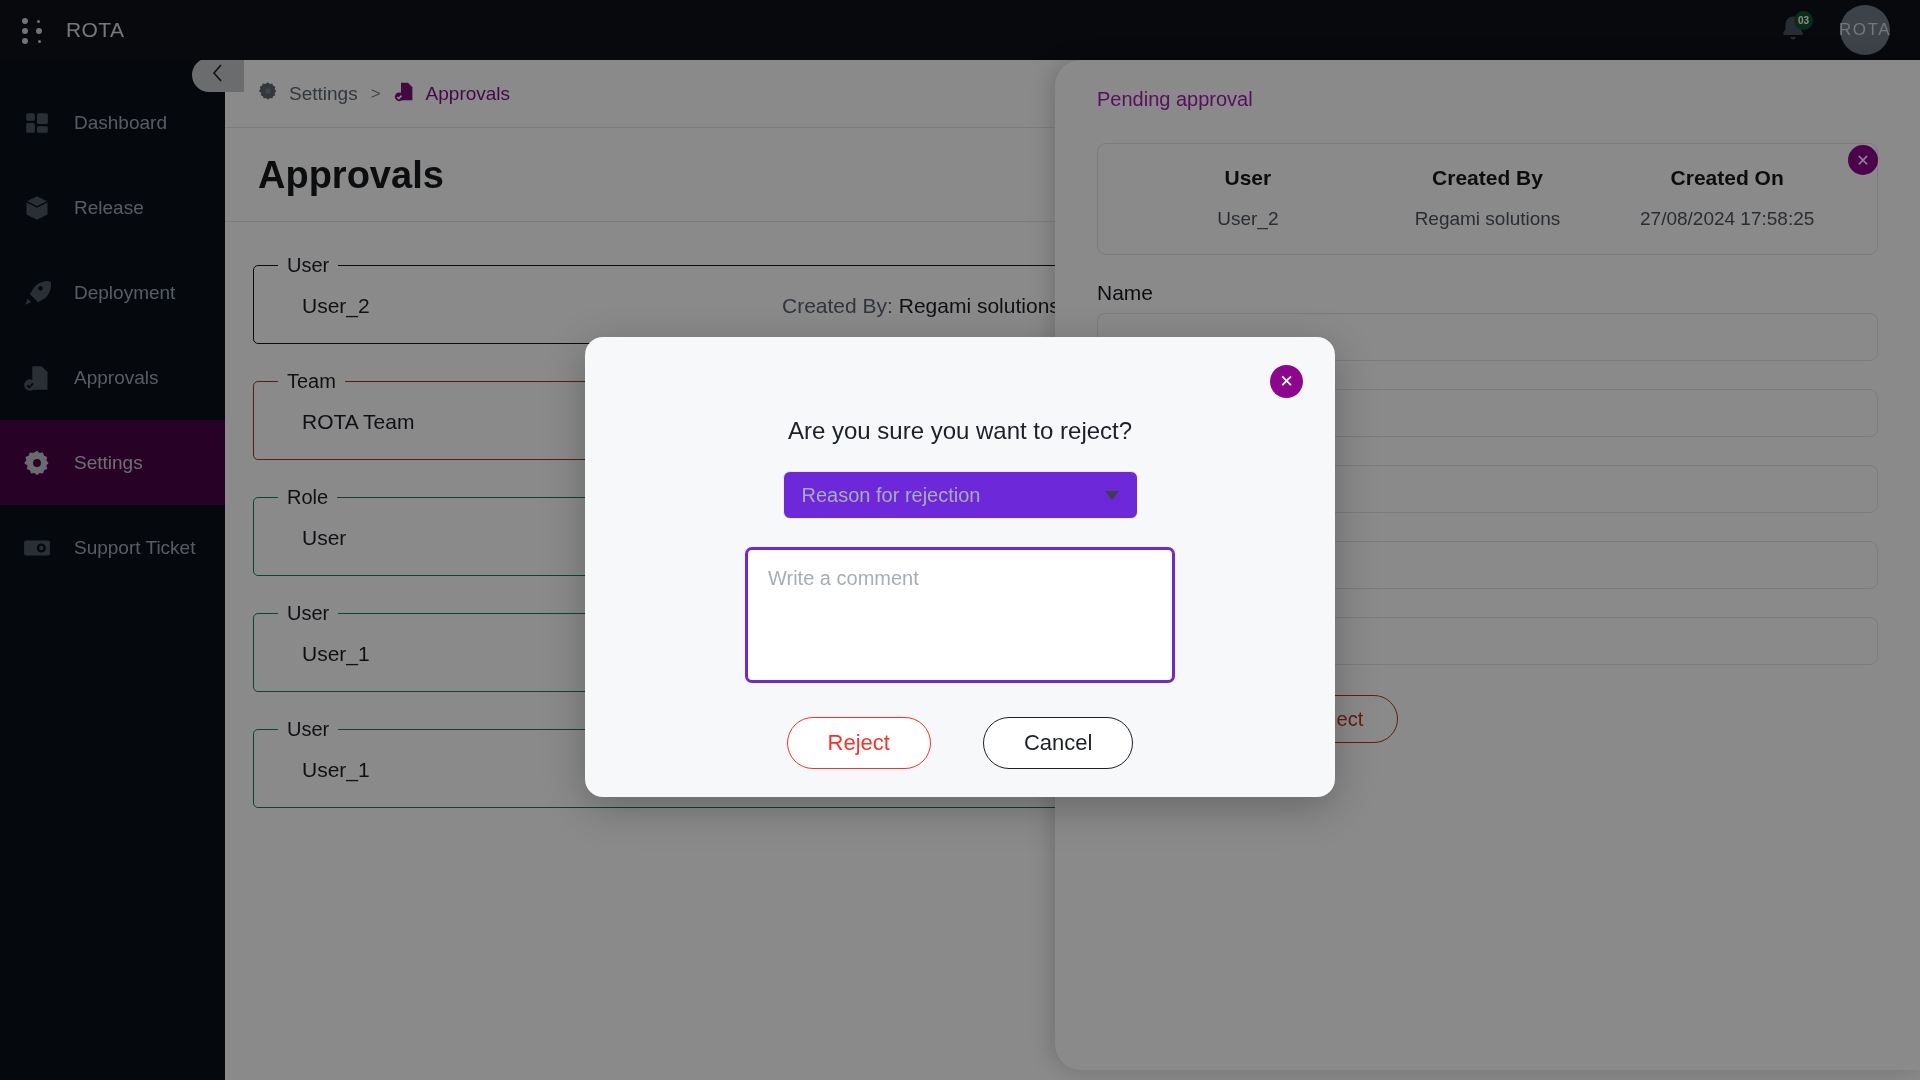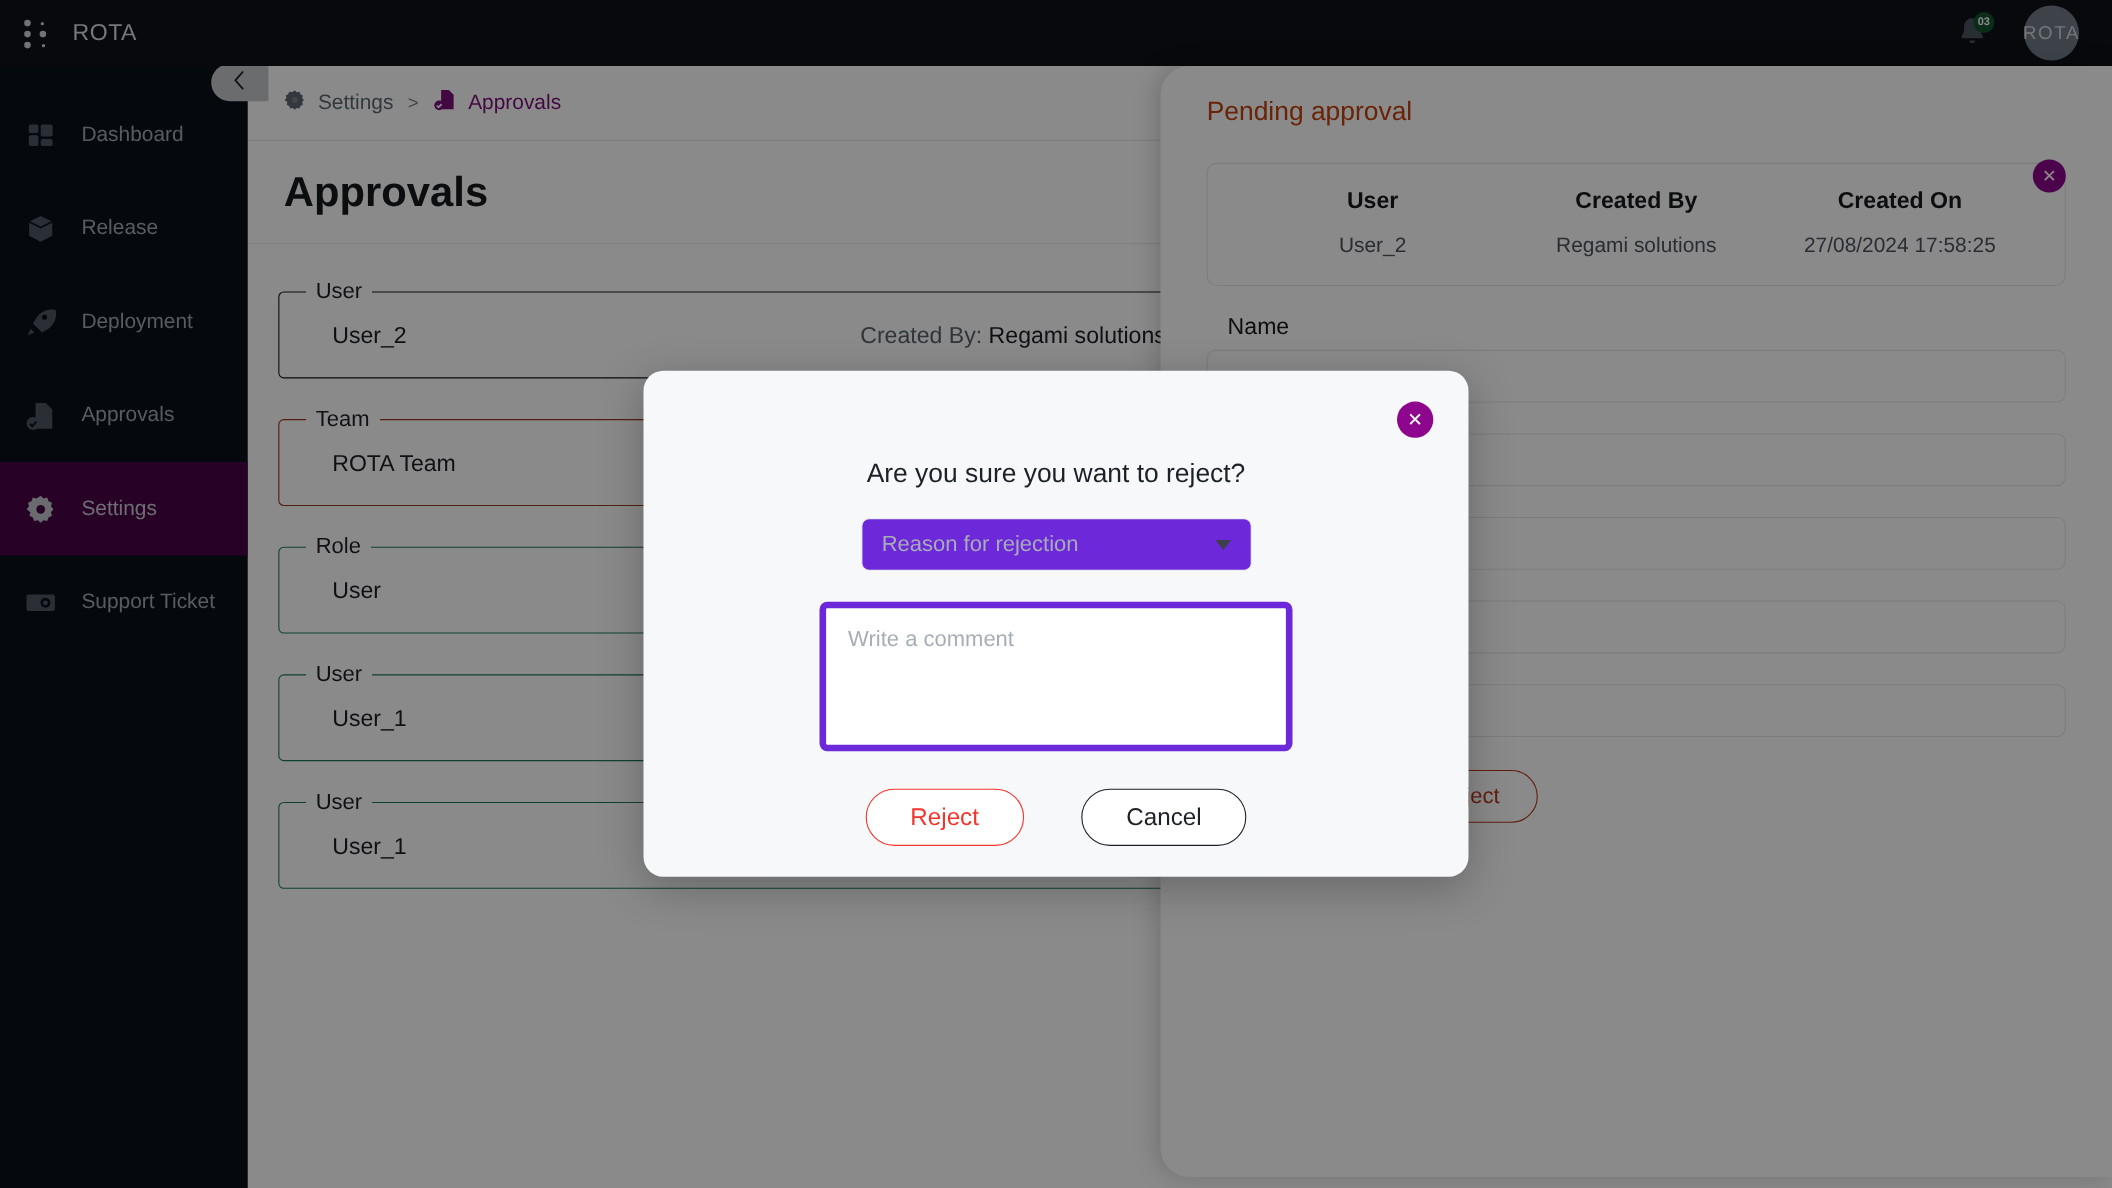--- a/index.html
+++ b/index.html
@@ -88,35 +88,35 @@
   .fs.c-red    { border-color: #9c3a1c; }
   .fs.c-green  { border-color: #1d7a5f; }
 
   
   #drawer {
     position: absolute; top: 60px; right: 0; width: 865px; height: 1010px;
     background: #ffffff; border-radius: 26px 0 0 26px; z-index: 40;
     box-shadow: -4px 0 22px rgba(0,0,0,.18);
     padding: 28px 42px;
   }
-  #drawer-title { font-size: 24px; color: #c2410c; font-weight: 400; }
+  #drawer-title { font-size: 20px; color: #a21caf; font-weight: 400; }
   #drawer-close {
     position: absolute; top: 85px; right: 42px; width: 30px; height: 30px;
     border-radius: 50%; background: #8d068d; color: #fff; display: flex;
     align-items: center; justify-content: center; font-size: 16px; cursor: pointer;
   }
   #meta-card {
     margin-top: 32px; border: 1px solid #e4e6ea; border-radius: 9px;
     padding: 22px 30px 24px 30px;
   }
   #meta-head, #meta-vals { display: flex; }
   #meta-head > div, #meta-vals > div { flex: 1; text-align: center; }
   #meta-head > div { font-size: 21px; font-weight: 700; color: #15181d; }
   #meta-vals > div { font-size: 19px; color: #4d535e; padding-top: 18px; }
-  .field-label { font-size: 21px; color: #15181d; margin: 26px 0 8px 19px; }
+  .field-label { font-size: 21px; color: #15181d; margin: 26px 0 8px 0; }
   .field-box {
     height: 48px; border: 1px solid #e4e6ea; border-radius: 8px;
     display: flex; align-items: center; padding: 0 18px;
     font-size: 19px; color: #2b313b; margin-bottom: 14px;
   }
   #drawer-actions { display: flex; gap: 30px; margin-top: 30px; }
   .pill {
     border-radius: 25px; height: 48px; padding: 0 34px; background: #fff;
     font-size: 20px; cursor: pointer; display: flex; align-items: center;
     justify-content: center; border: 1px solid;
@@ -152,21 +152,21 @@
   }
   #modal-question { margin-top: 80px; font-size: 24px; color: #1c2027; }
   #reason-select {
     margin-top: 26px; width: 355px; height: 48px; background: #6d28d9;
     border: 1px solid #eceef1; border-radius: 7px; display: flex;
     align-items: center; padding: 0 18px; cursor: pointer;
   }
   #reason-placeholder { font-size: 20px; color: #a7adb7; flex: 1; }
   #comment-box {
     margin-top: 28px; width: 430px; height: 136px; background: #fff;
-    border: 6px solid #6d28d9; border-radius: 7px; padding: 17px 20px;
+    border: 3px solid #6d28d9; border-radius: 7px; padding: 17px 20px;
     font-size: 20px; color: #a7adb7; cursor: text;
   }
   #modal-actions { display: flex; gap: 52px; margin-top: 34px; }
   .mpill {
     height: 52px; padding: 0 40px; border-radius: 26px; background: #fff;
     display: flex; align-items: center; justify-content: center;
     font-size: 22px; cursor: pointer; border: 1px solid;
   }
   .mpill.reject { border-color: #f5342b; color: #f5342b; }
   .mpill.cancel { border-color: #1d2026; color: #1d2026; }

